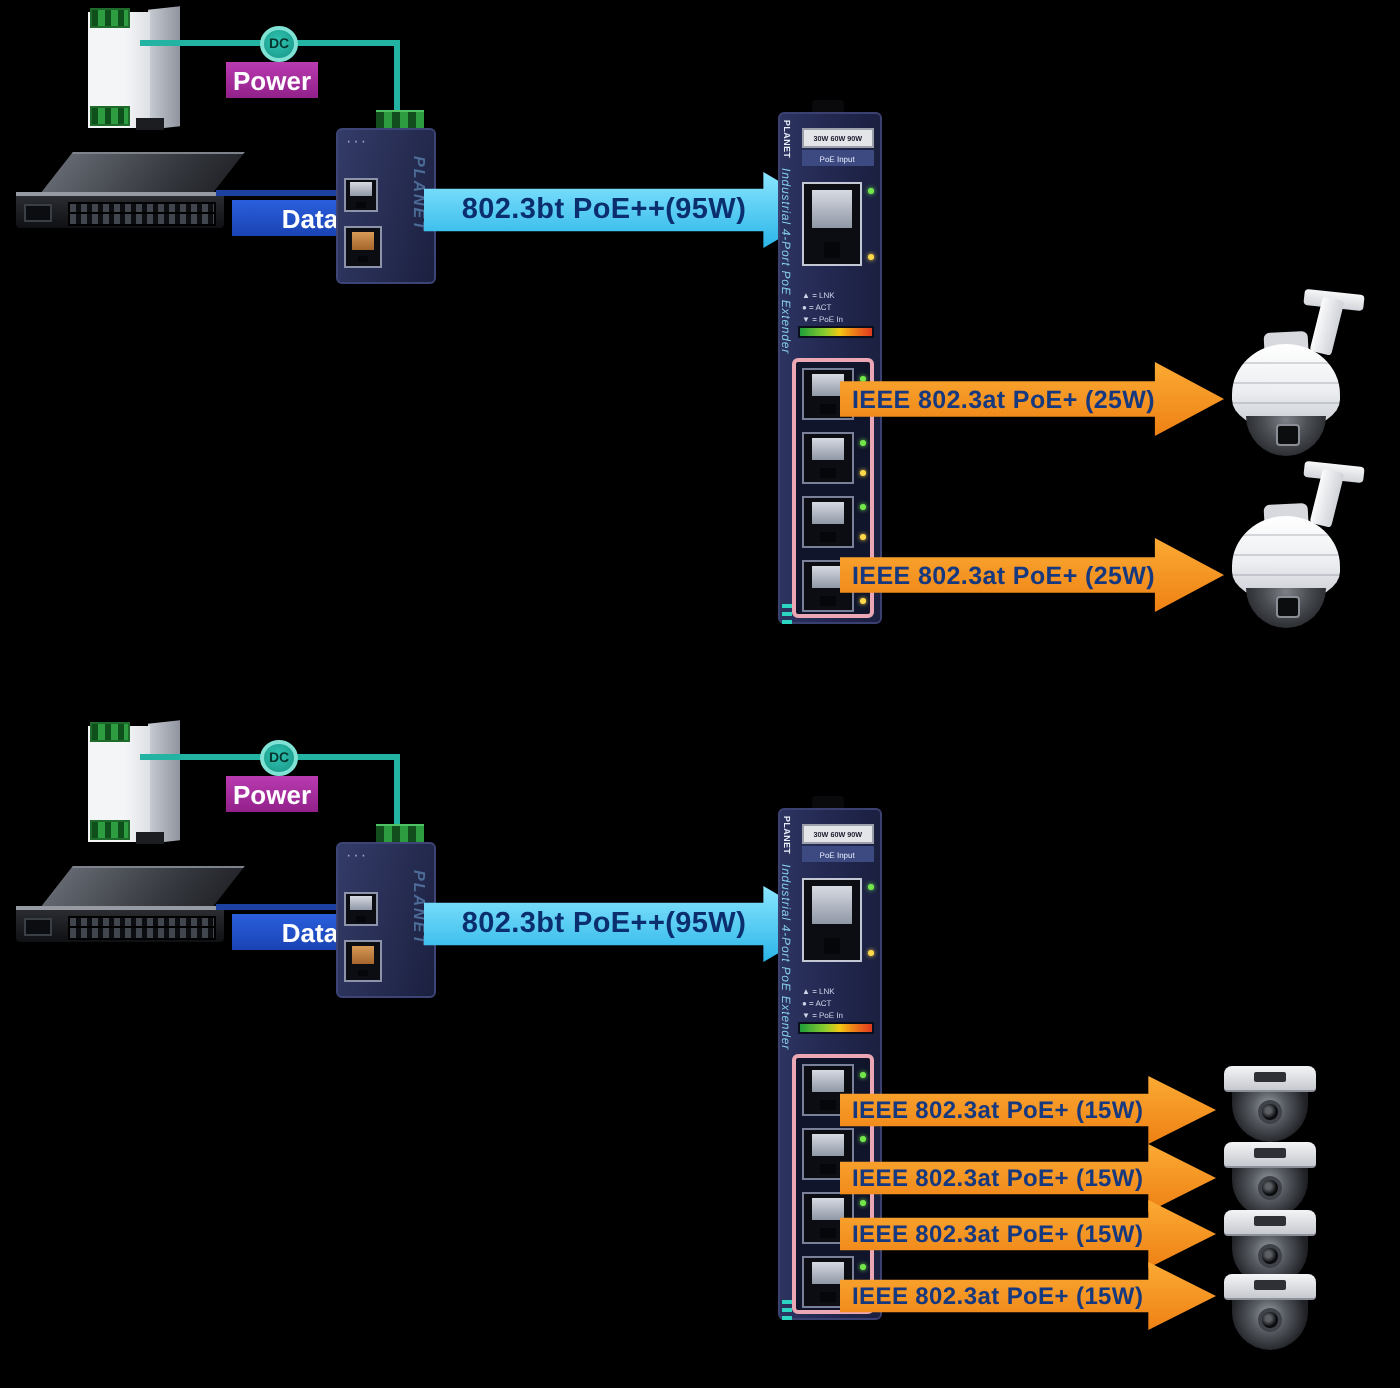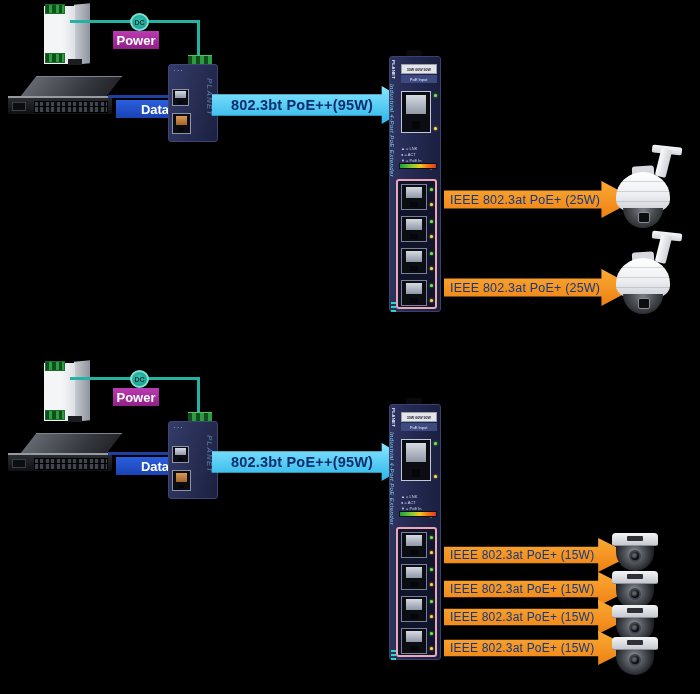--- a/index.html
+++ b/index.html
@@ -114,22 +114,22 @@
   .ext-portsbox .rj45{left:3px;width:26px;height:26px;border-color:#7a8098;}
   .ext-portsbox .rj45 .led.g{right:-7px;top:3px;}
   .ext-portsbox .rj45 .led.y{right:-7px;bottom:3px;}
   .p1{top:3px;} .p2{top:35px;} .p3{top:67px;} .p4{top:99px;}
   .ext-ground{position:absolute;left:2px;bottom:8px;width:5px;height:2px;background:#2cd4c2;
     box-shadow:0 4px 0 #2cd4c2,0 8px 0 #2cd4c2;}
 
   
   .out-arrow{position:absolute;background:linear-gradient(#fbaa33,#ee8113);
     clip-path:polygon(0 26%,82% 26%,82% 0,100% 50%,82% 100%,82% 74%,0 74%);
-    display:flex;align-items:center;color:#16387f;font-weight:normal;
-    padding-left:6px;box-sizing:border-box;letter-spacing:.2px;margin-left:24px;}
+    display:flex;align-items:center;color:#16387f;font-weight:bold;
+    padding-left:6px;box-sizing:border-box;letter-spacing:.2px;}
   #section-a .out-arrow{left:420px;width:192px;height:37px;font-size:12.5px;}
   #section-a .oa-1{top:181px;} #section-a .oa-2{top:269px;}
   #section-b .out-arrow{left:420px;width:188px;height:34px;font-size:12px;}
   #section-b .oa-1{top:190px;} #section-b .oa-2{top:224px;}
   #section-b .oa-3{top:252px;} #section-b .oa-4{top:283px;}
 
   
   .cam-ptz{position:absolute;width:80px;height:84px;}
   .ptz-arm-top{position:absolute;left:46px;top:0;width:30px;height:8px;border-radius:2px;
     background:linear-gradient(#f6f7f8,#d2d5da);transform:rotate(6deg);}

